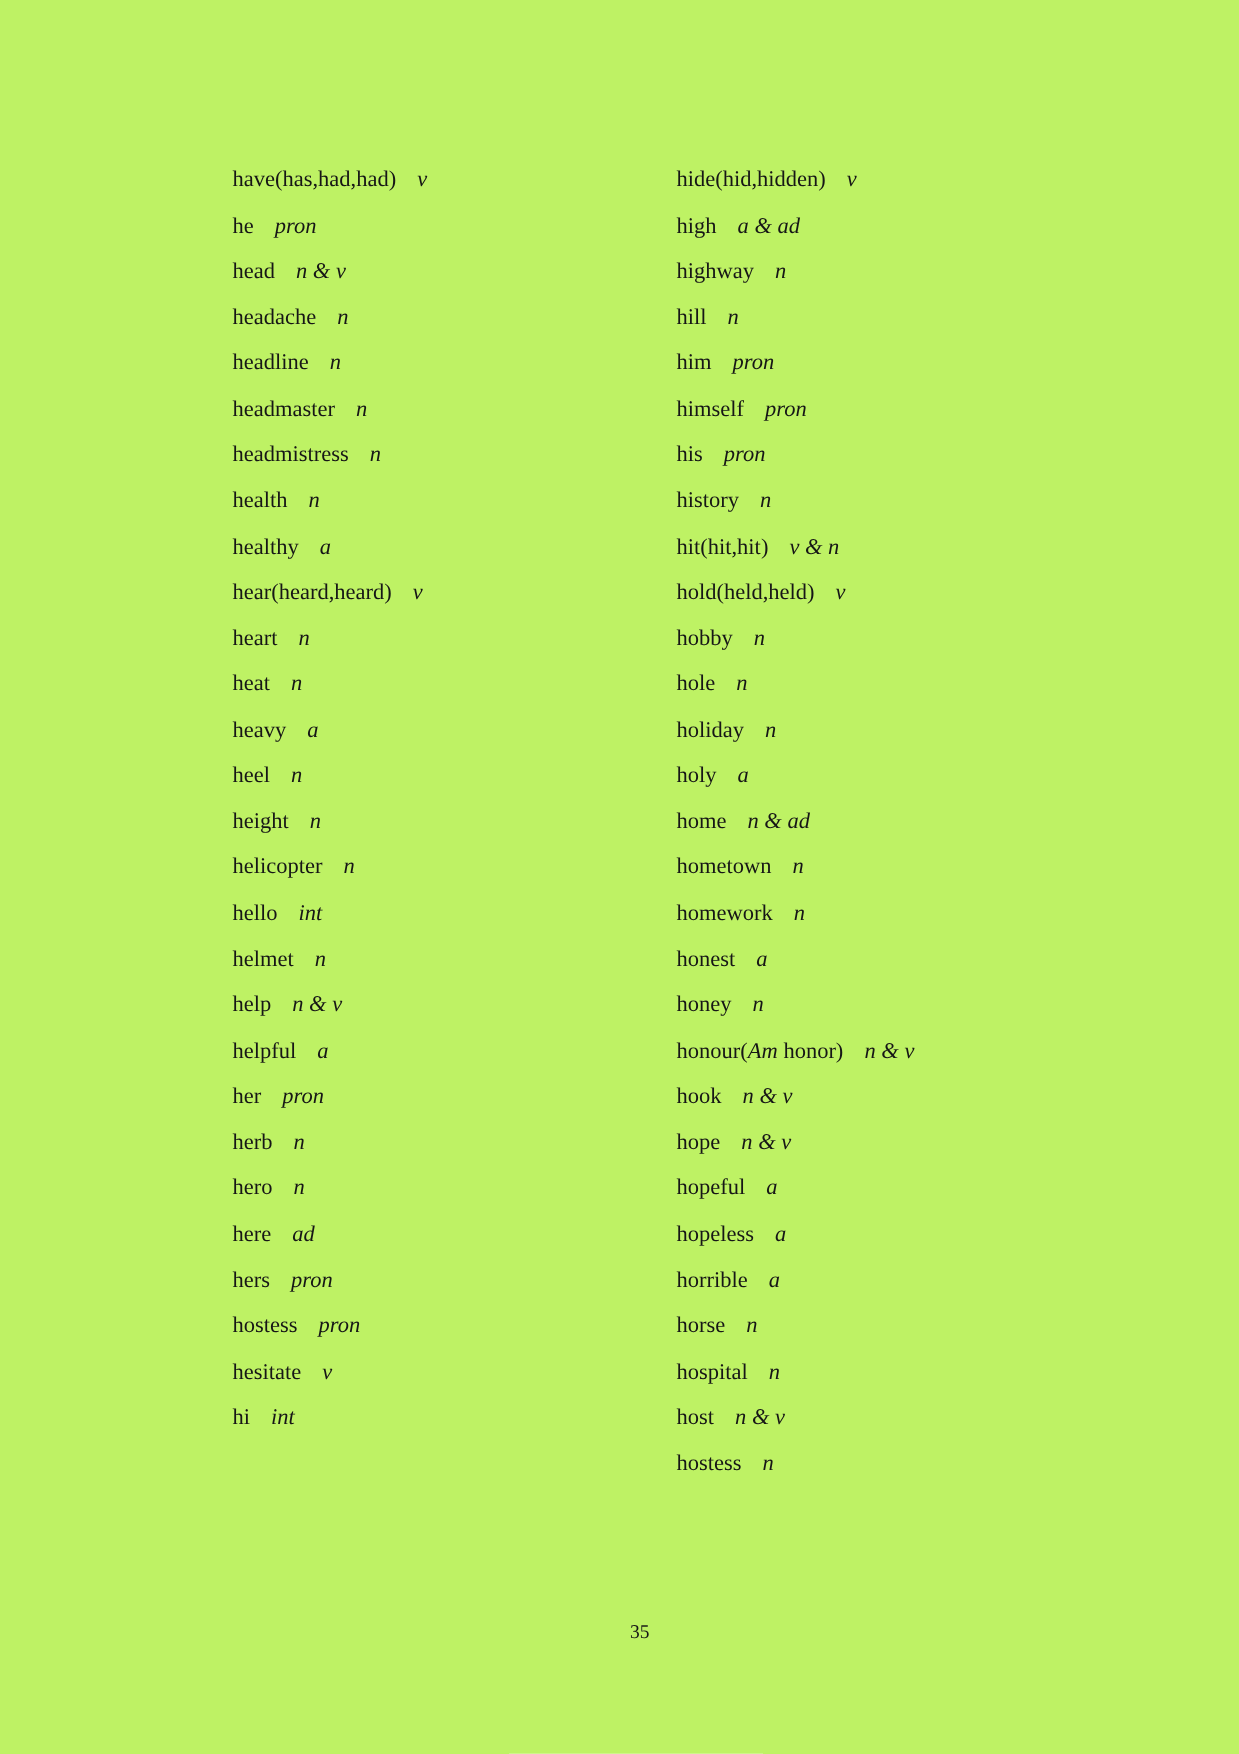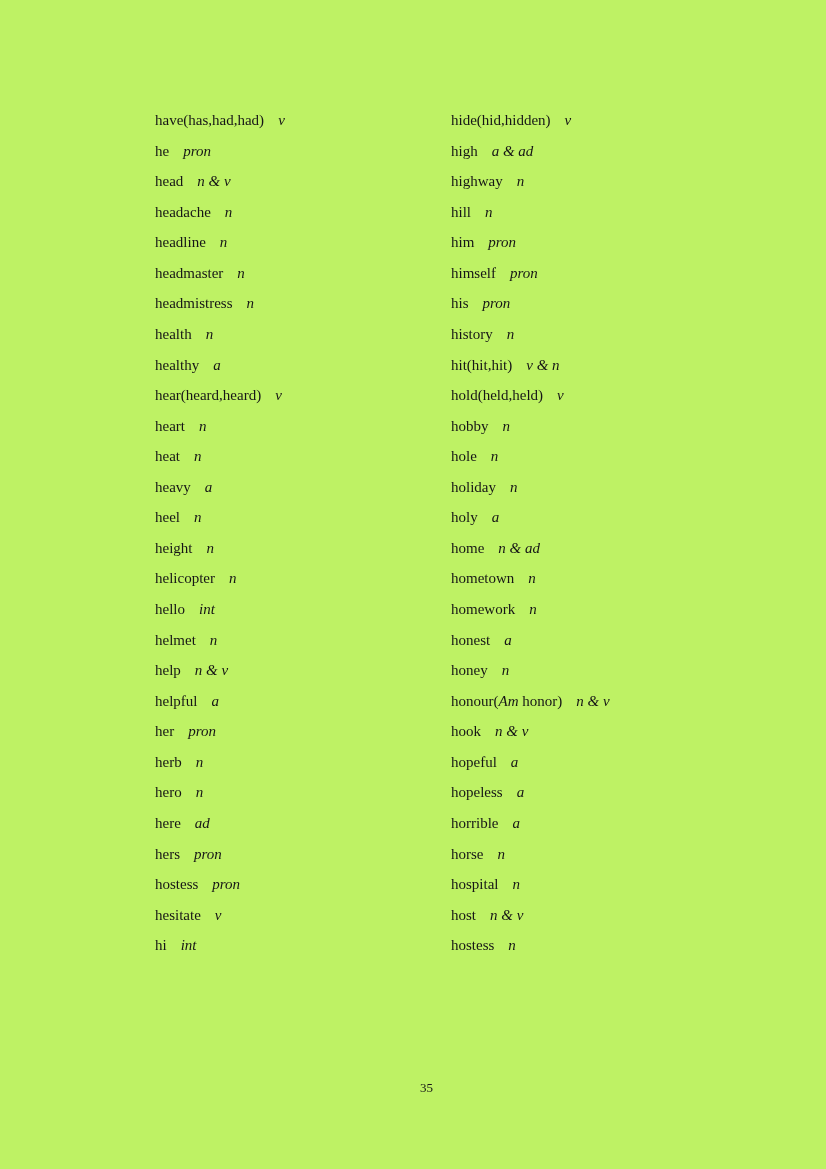--- a/index.html
+++ b/index.html
@@ -83,20 +83,21 @@
       <div class="entry"><span class="word">hole</span><span class="pos">n</span></div>
       <div class="entry"><span class="word">holiday</span><span class="pos">n</span></div>
       <div class="entry"><span class="word">holy</span><span class="pos">a</span></div>
       <div class="entry"><span class="word">home</span><span class="pos">n &amp; ad</span></div>
       <div class="entry"><span class="word">hometown</span><span class="pos">n</span></div>
       <div class="entry"><span class="word">homework</span><span class="pos">n</span></div>
       <div class="entry"><span class="word">honest</span><span class="pos">a</span></div>
       <div class="entry"><span class="word">honey</span><span class="pos">n</span></div>
       <div class="entry"><span class="word">honour(<i>Am</i> honor)</span><span class="pos">n &amp; v</span></div>
       <div class="entry"><span class="word">hook</span><span class="pos">n &amp; v</span></div>
+      <div class="entry"><span class="word">hope</span><span class="pos">n &amp; v</span></div>
       <div class="entry"><span class="word">hopeful</span><span class="pos">a</span></div>
       <div class="entry"><span class="word">hopeless</span><span class="pos">a</span></div>
       <div class="entry"><span class="word">horrible</span><span class="pos">a</span></div>
       <div class="entry"><span class="word">horse</span><span class="pos">n</span></div>
       <div class="entry"><span class="word">hospital</span><span class="pos">n</span></div>
       <div class="entry"><span class="word">host</span><span class="pos">n &amp; v</span></div>
       <div class="entry"><span class="word">hostess</span><span class="pos">n</span></div>
     </div>
   <div class="page-number">35</div>
 </div>

